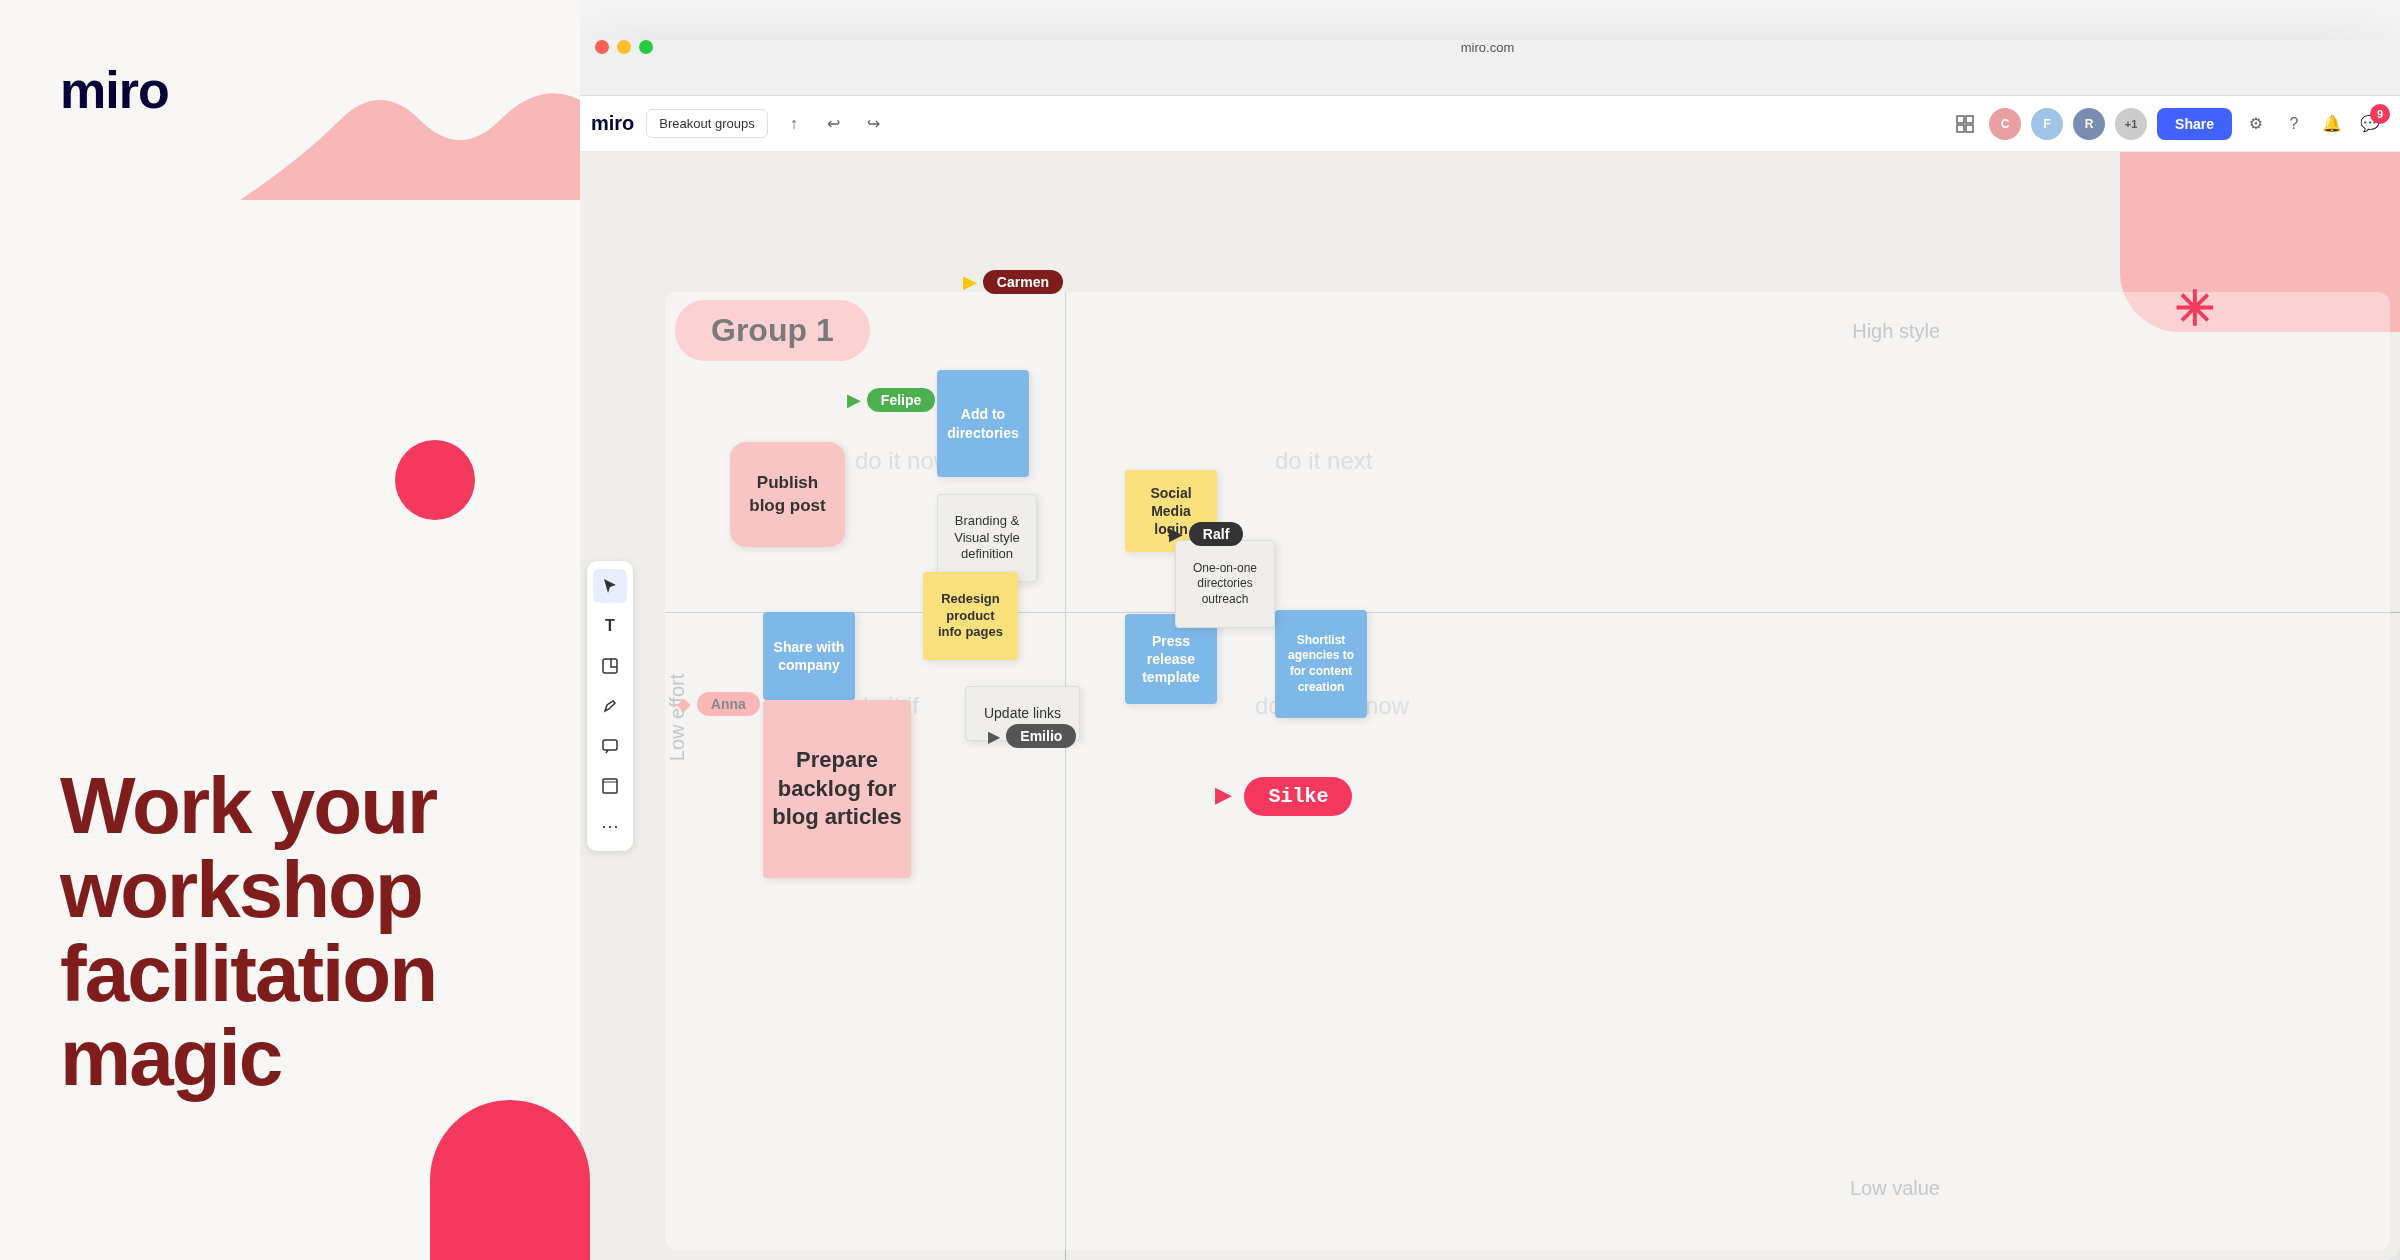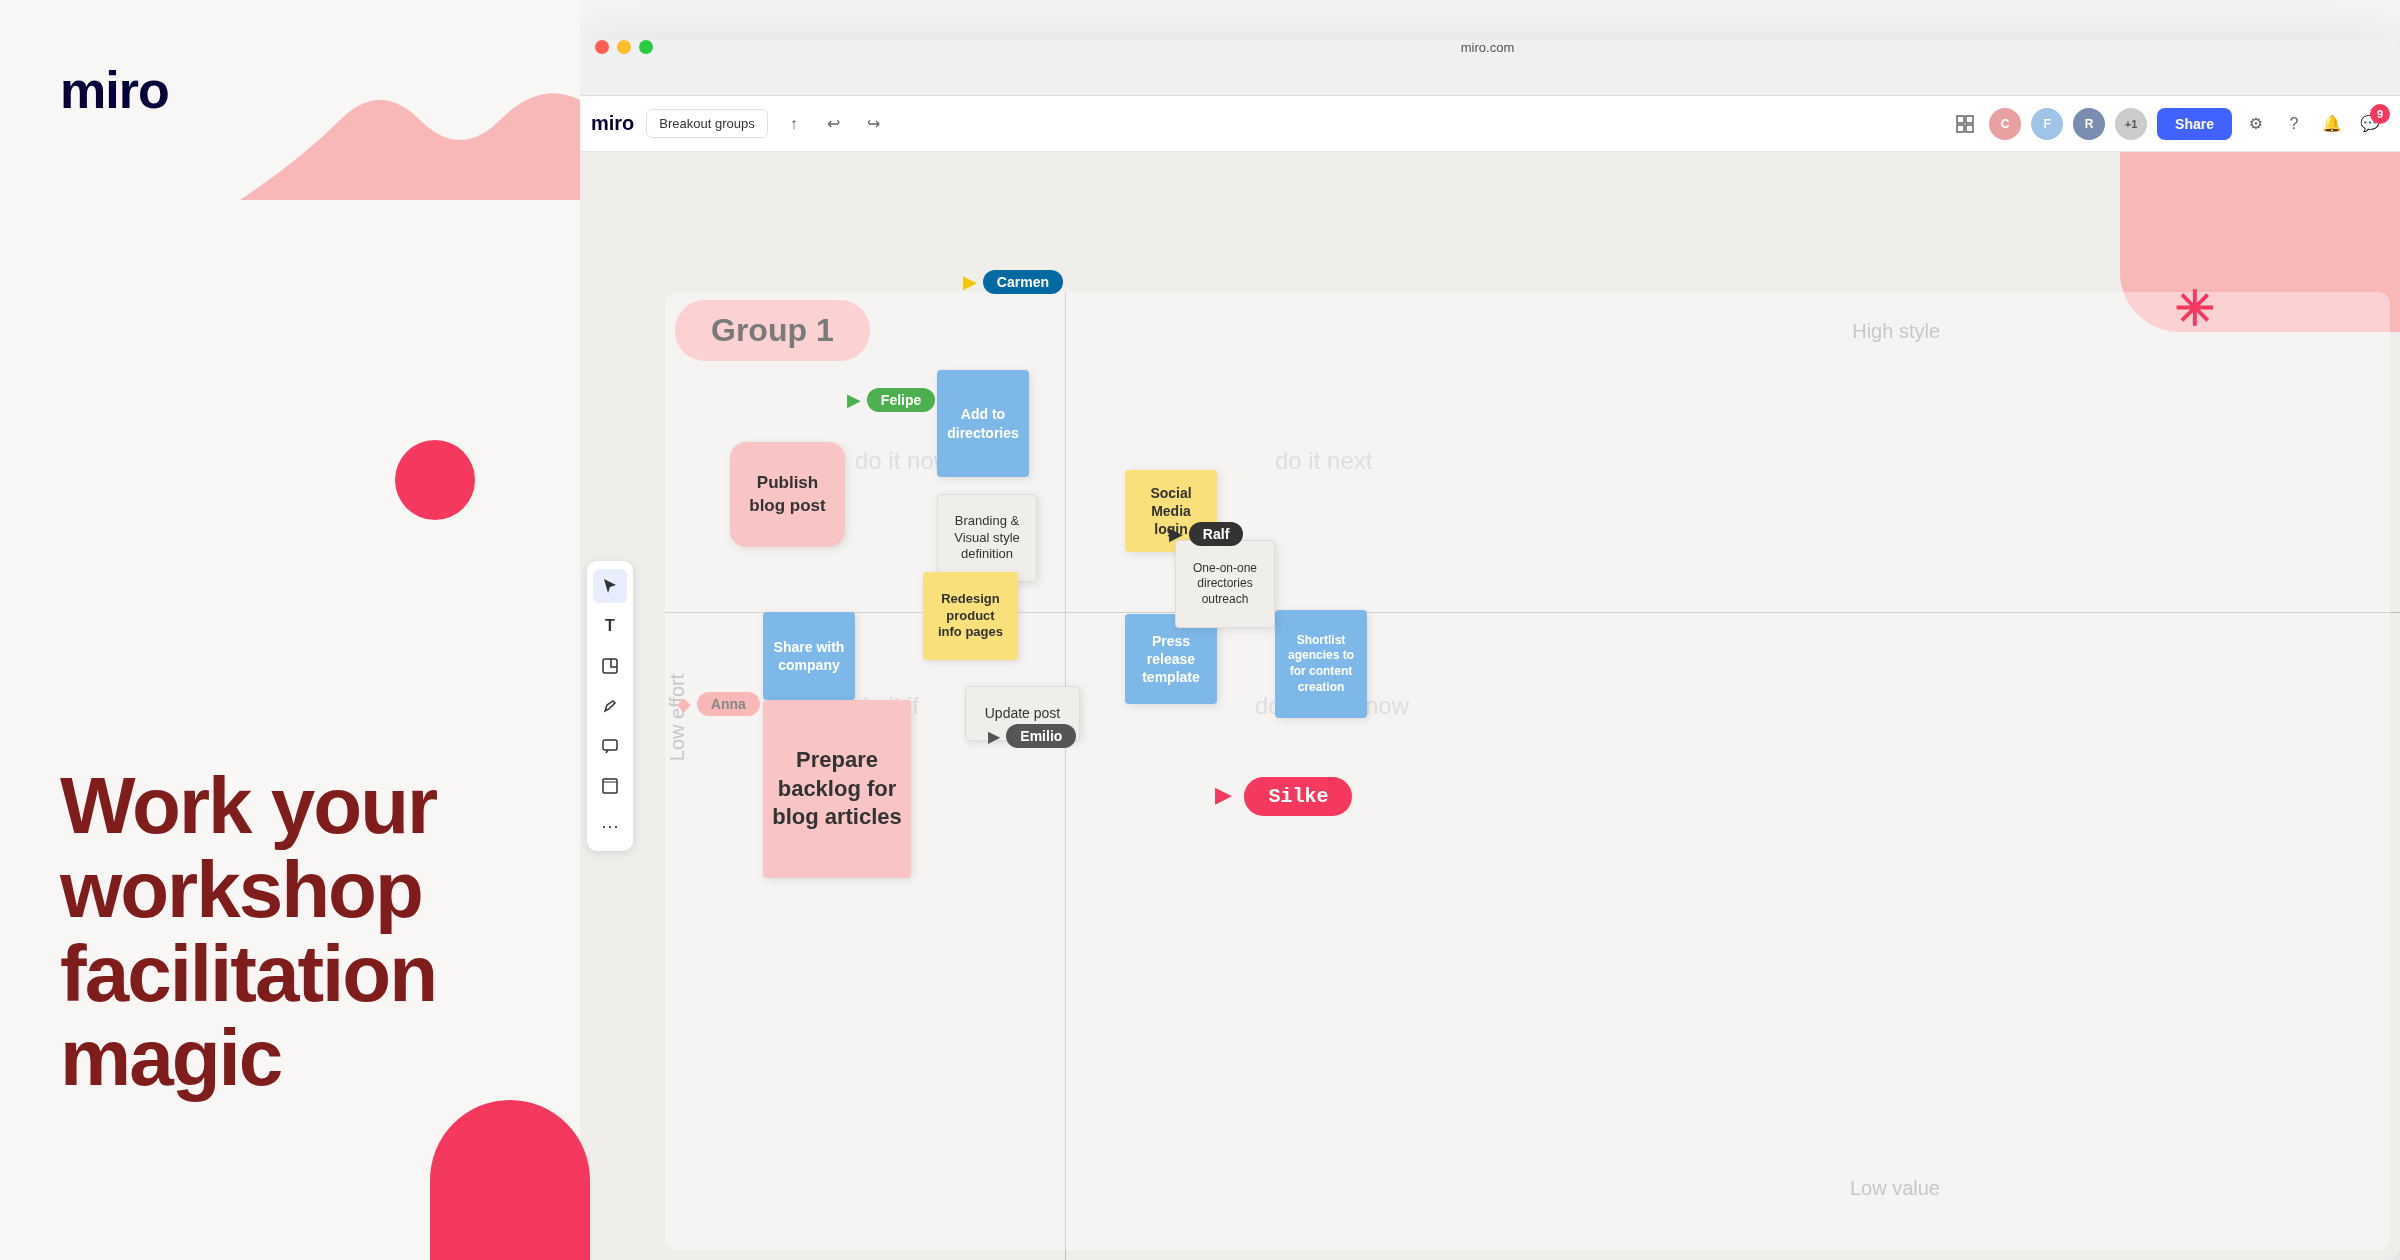--- a/index.html
+++ b/index.html
@@ -458,21 +458,21 @@
 
       <div class="sticky sticky-yellow" style="left:550px;top:318px;width:92px;height:82px;font-size:14px;">
         <span>Social Media login</span>
       </div>
 
       <div class="sticky sticky-yellow" style="left:348px;top:420px;width:95px;height:88px;font-size:13px;">
         <span>Redesign product info pages</span>
       </div>
 
       <div class="sticky sticky-light" style="left:390px;top:534px;width:115px;height:55px;font-size:14px;">
-        <span>Update post</span>
+        <span>Update links</span>
       </div>
 
       <div class="sticky sticky-blue" style="left:550px;top:462px;width:92px;height:90px;font-size:14px;">
         <span>Press release template</span>
       </div>
 
       <div class="sticky sticky-blue" style="left:700px;top:458px;width:92px;height:108px;font-size:12px;">
         <span>Shortlist agencies to for content creation</span>
       </div>
 
@@ -480,21 +480,21 @@
         <span>One-on-one directories outreach</span>
       </div>
 
       <div class="sticky-large-pink" style="left:188px;top:548px;width:148px;height:178px;font-size:22px;font-weight:700;border-radius:4px;">
         <span>Prepare backlog for blog articles</span>
       </div>
 
 
       <div class="user-cursor" style="left:388px;top:118px;">
         <span style="color:#f5c800;font-size:18px;">▶</span>
-        <span class="cursor-label cursor-label-yellow" style="background:#0369a1;">Carmen</span>
+        <span class="cursor-label cursor-label-yellow" style="background:#7f1d1d;">Carmen</span>
       </div>
 
       <div class="user-cursor" style="left:272px;top:236px;">
         <span style="color:#4caf50;font-size:18px;">▶</span>
         <span class="cursor-label" style="background:#4caf50;">Felipe</span>
       </div>
 
       <div class="user-cursor" style="left:102px;top:540px;">
         <span style="color:#f9b8b8;font-size:18px;">◆</span>
         <span class="cursor-label" style="background:#f9b8b8;color:#888;">Anna</span>

